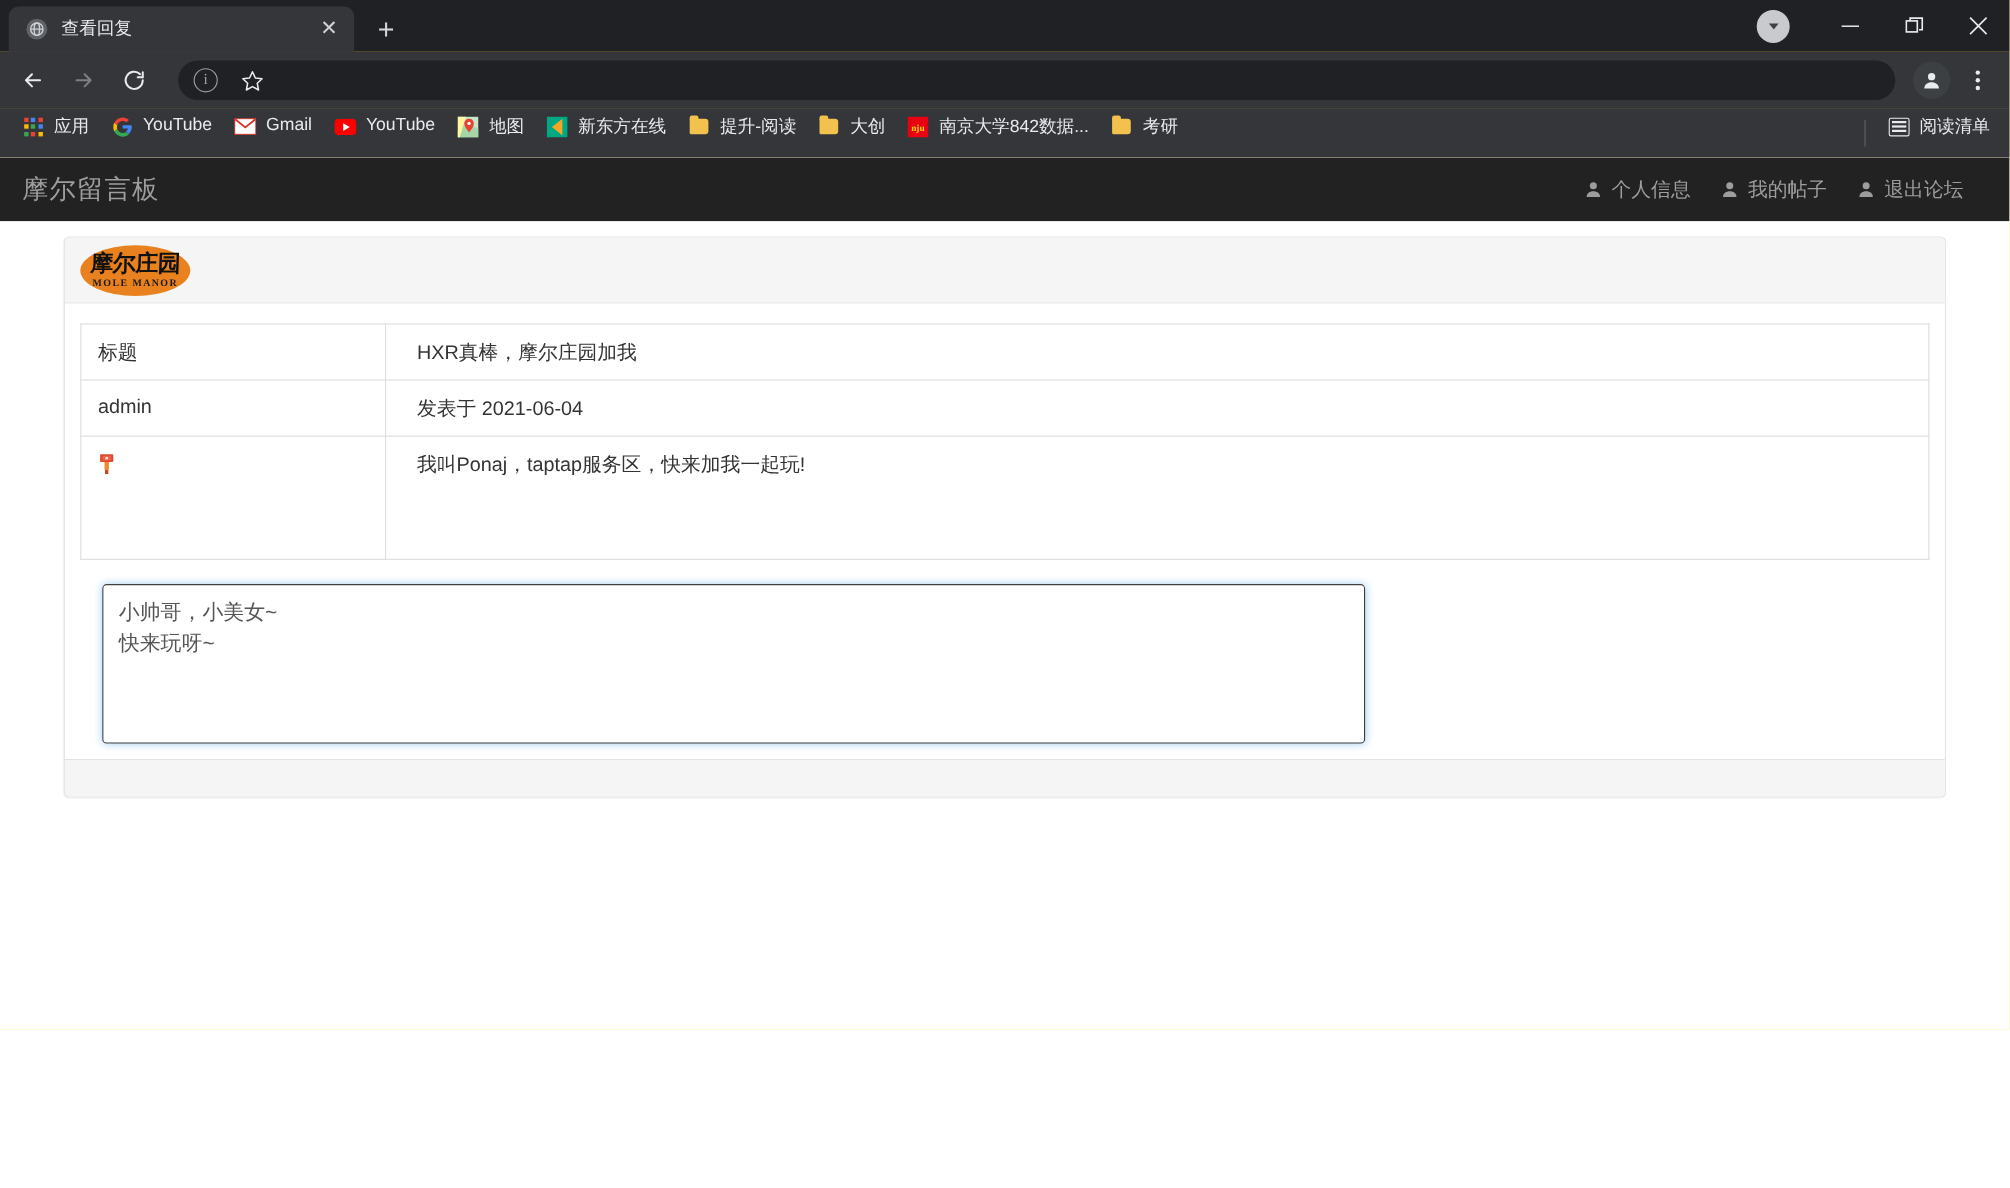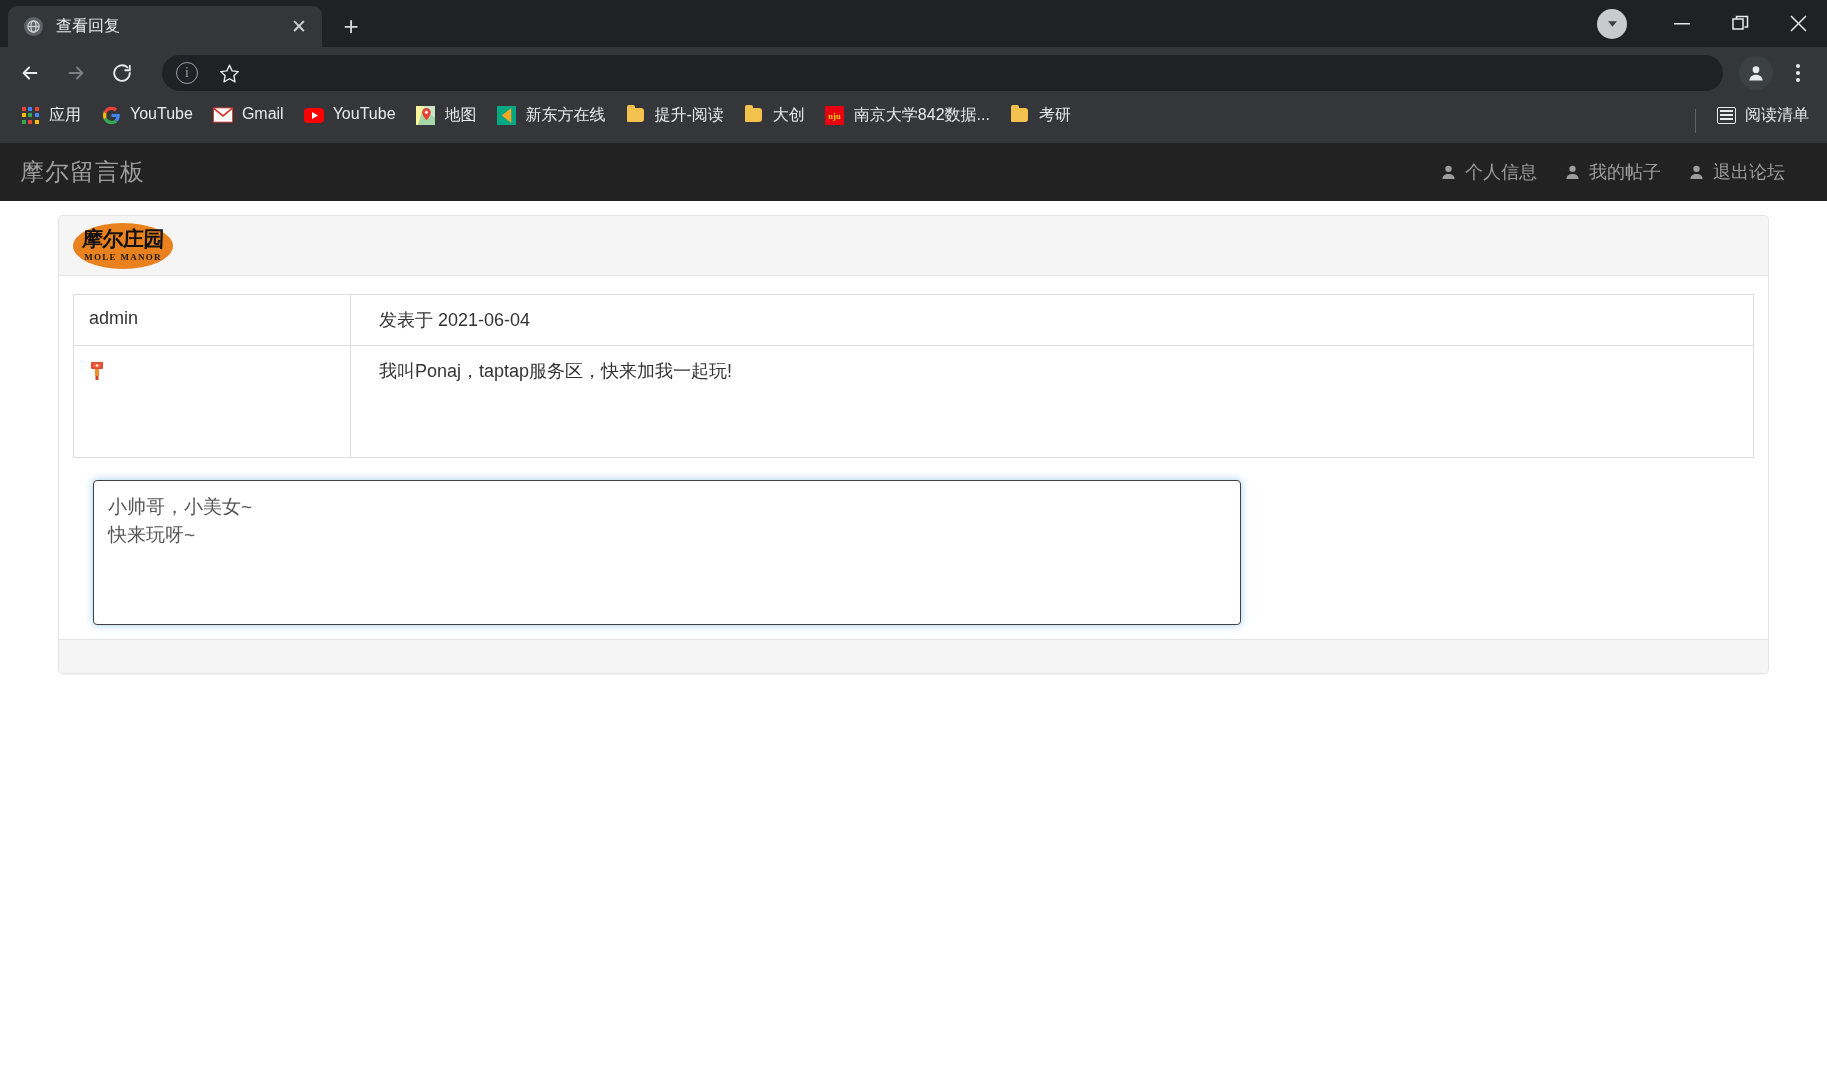--- a/index.html
+++ b/index.html
@@ -463,20 +463,24 @@
           <div class="logo">
             <span class="logo-cn">摩尔庄园</span>
             <span class="logo-en">MOLE MANOR</span>
           </div>
         </div>
 
         <div class="panel-body">
           <table class="post">
             <tbody>
               <tr>
+                <td class="col-left">标题</td>
+                <td class="body-cell">HXR真棒，摩尔庄园加我</td>
+              </tr>
+              <tr>
                 <td class="col-left">admin</td>
                 <td class="body-cell">发表于  2021-06-04</td>
               </tr>
               <tr class="tall-row">
                 <td class="col-left">
                   <span>
                     <svg class="avatar-img" viewBox="0 0 16 20">
                       <rect x="2" y="1" width="12" height="7" rx="1" fill="#e04a2f"></rect>
                       <rect x="4" y="2.5" width="8" height="4" fill="#f0604a"></rect>
                       <circle cx="8" cy="4.5" r="1.3" fill="#fff0c0"></circle>

